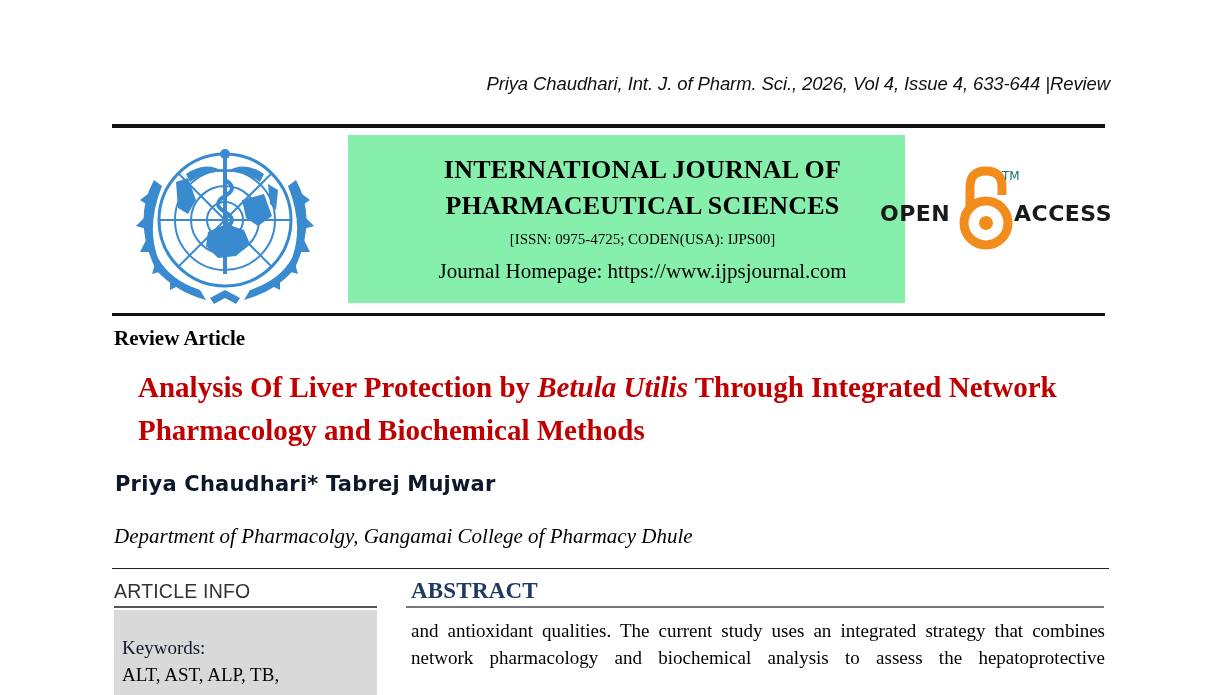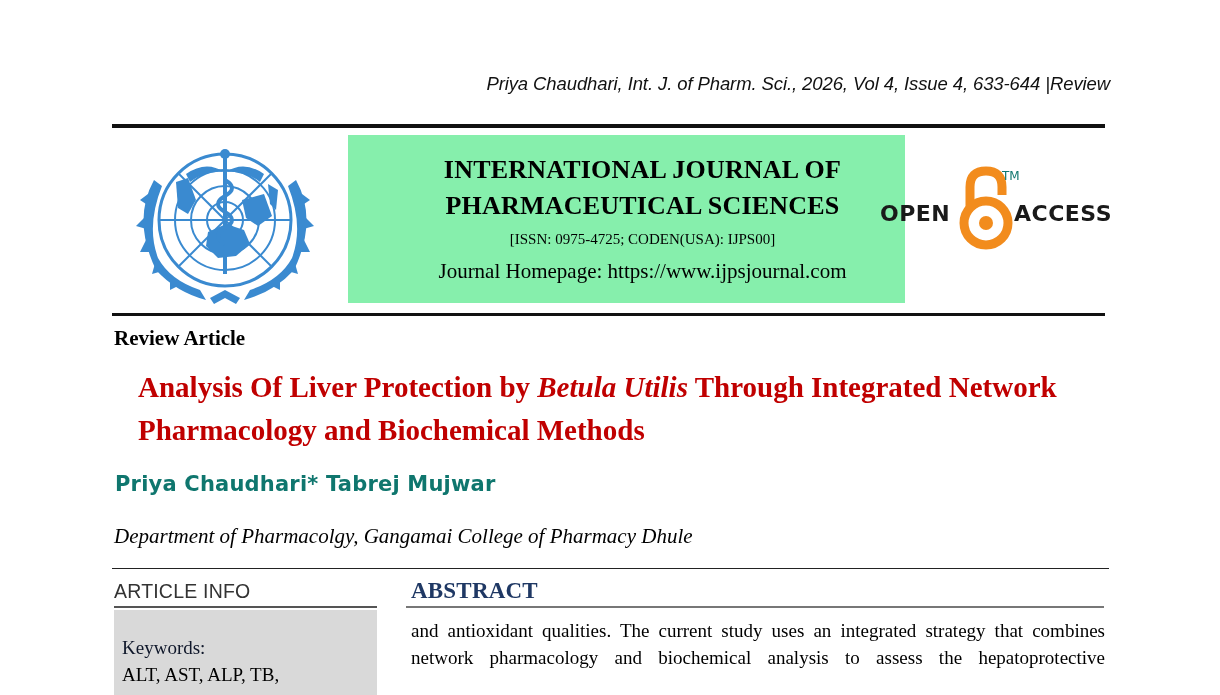--- a/index.html
+++ b/index.html
@@ -31,21 +31,21 @@
     color:#1a1a1a; letter-spacing:0.5px;
   }
   .review-label { left:114px; top:326px; font-weight:bold; font-size:21px; }
   .title {
     left:114px; top:366px; width:960px; color:#c00000; font-weight:bold;
     font-size:29px; line-height:43px;margin-left:24px;
   }
   .title i { font-style:italic; }
   .authors {
     left:115px; top:472px; font-family:"DejaVu Sans", sans-serif; font-weight:bold;
-    font-size:21px; color:#0f766e; letter-spacing:0.2px;
+    font-size:21px; color:#0f172a; letter-spacing:0.2px;
   }
   .affil { left:114px; top:524px; font-style:italic; font-size:21px; }
   .rule-mid { left:112px; top:568px; width:997px; height:1px; background:#222; }
   .ai-head {
     left:114px; top:580px; font-family:"Liberation Sans", sans-serif;
     font-size:19.5px; color:#333; letter-spacing:0.2px;
   }
   .ai-rule { left:114px; top:606px; width:263px; height:2px; background:#555; }
   .ai-box { left:114px; top:610px; width:263px; height:90px; background:#d9d9d9; }
   .ai-line { position:absolute; left:8px; font-size:19px; }

